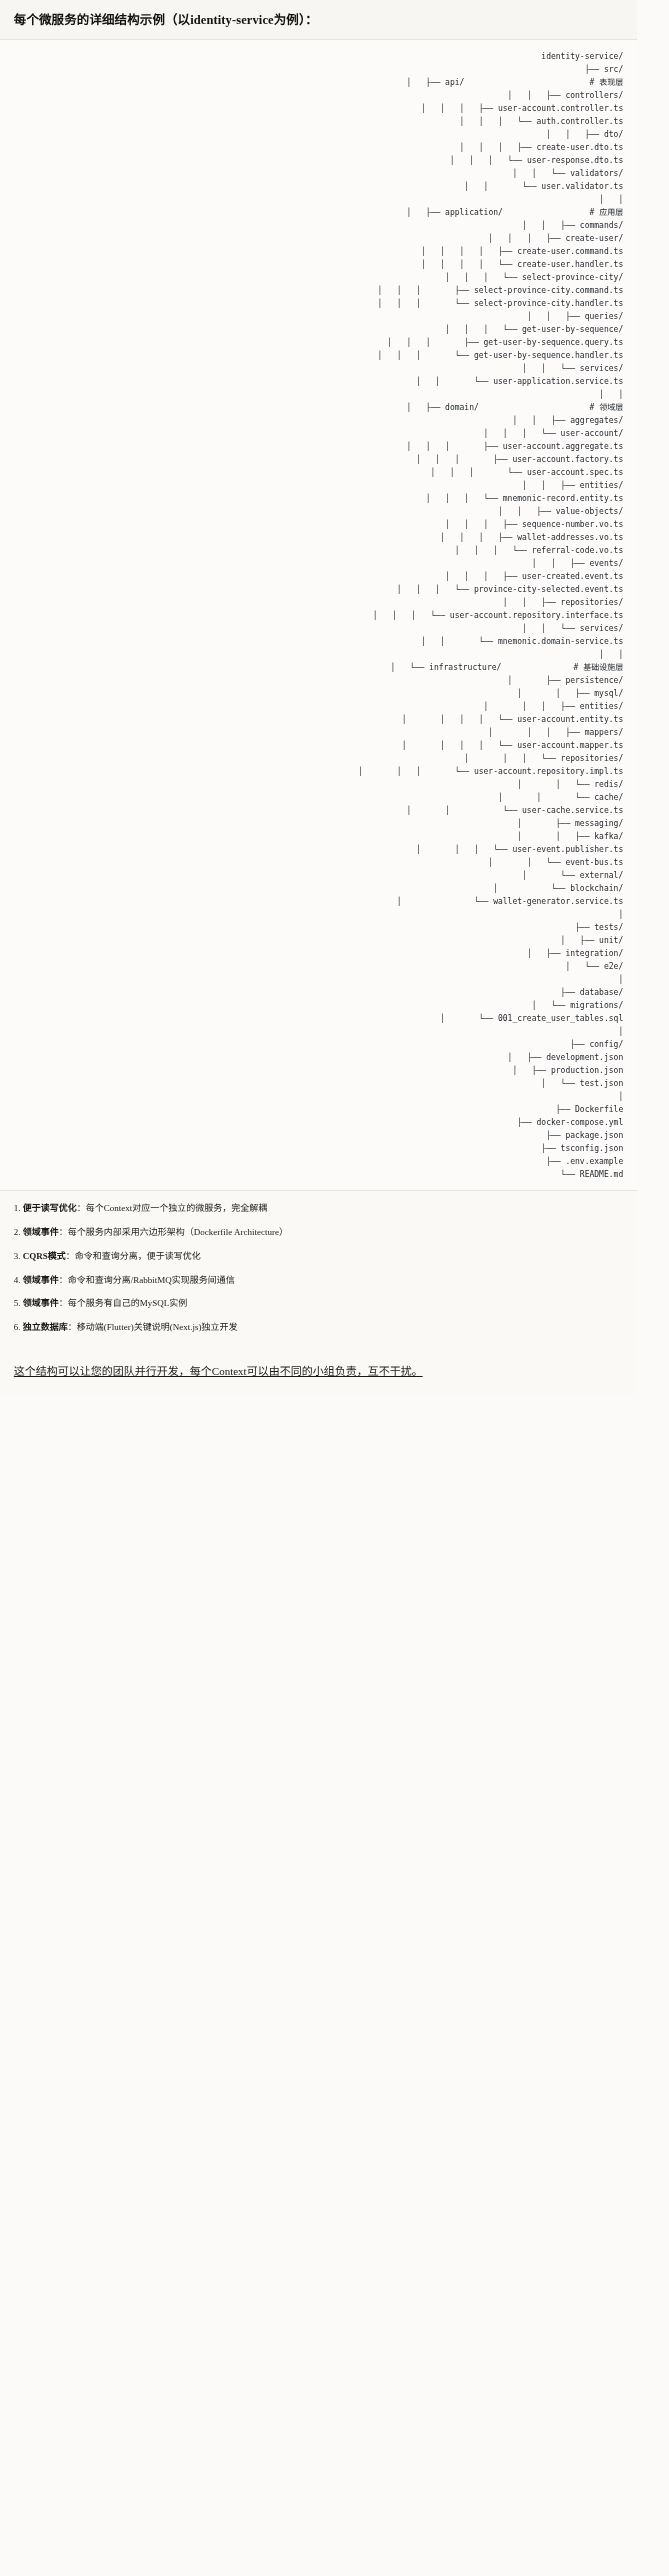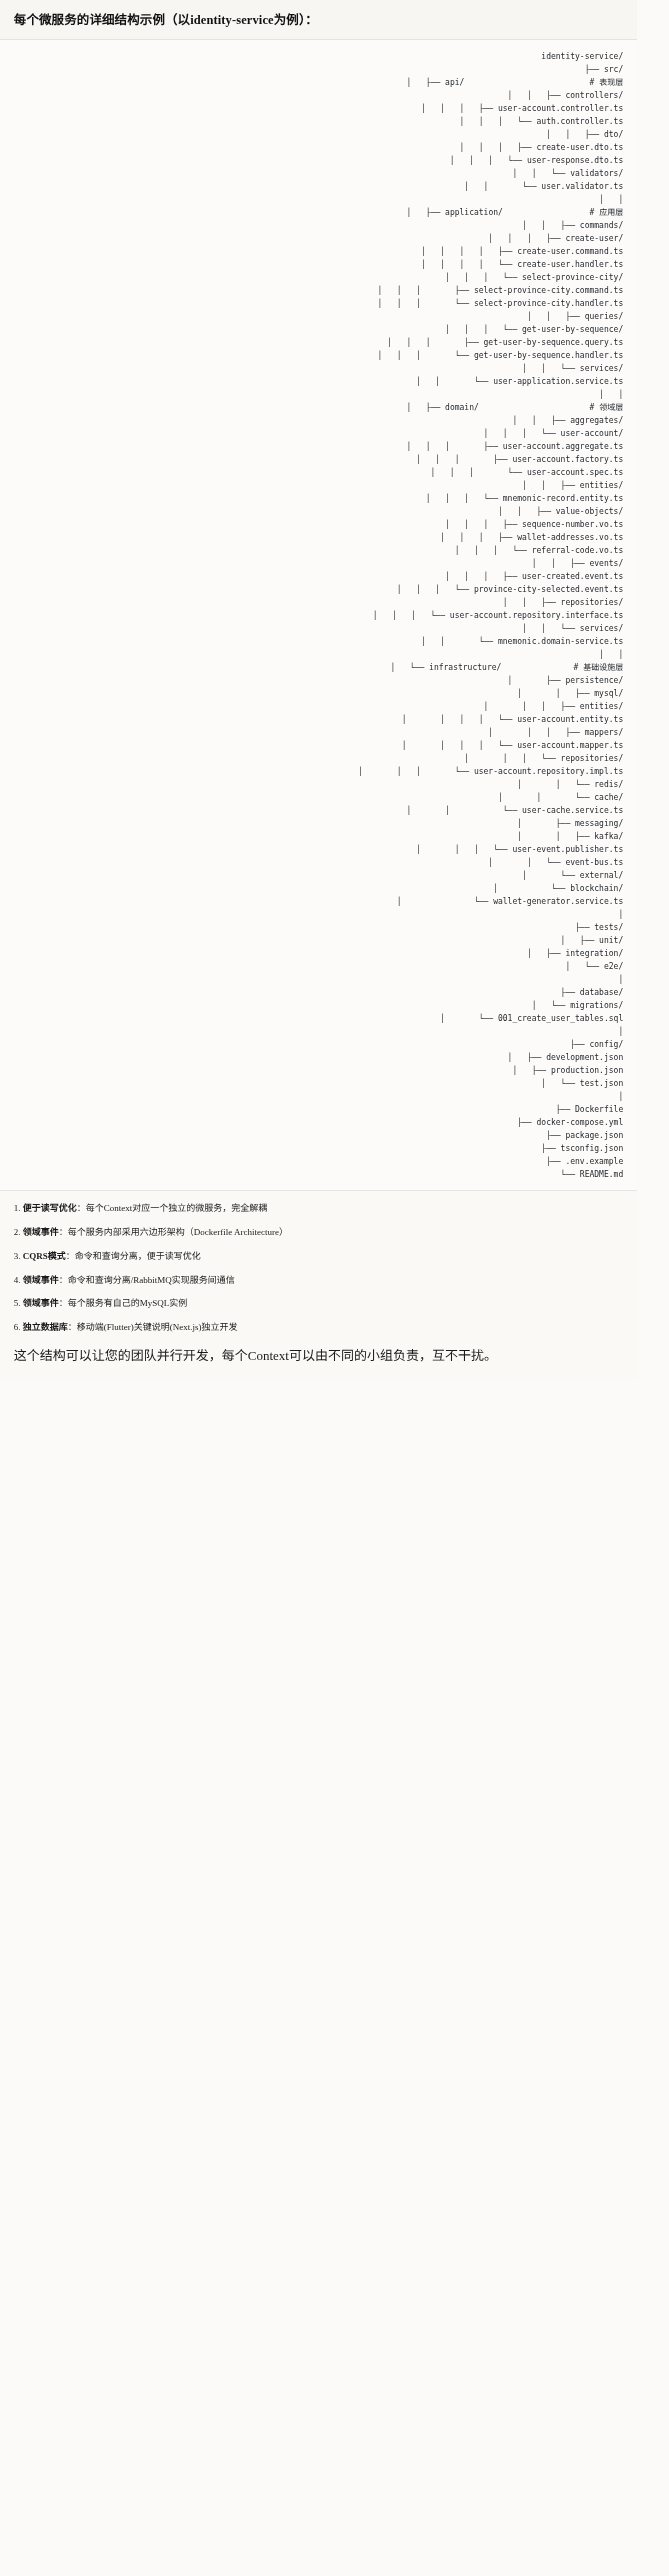--- a/index.html
+++ b/index.html
@@ -94,25 +94,26 @@
   ol.notes-list li .term {
     font-weight: bold;
   }
   ol.notes-list li .sep {
     font-weight: normal;
   }
   ol.notes-list li .desc {
     font-weight: normal;
   }
   .closing {
-    margin: 11px 0 0 0;
-    font-size: 13px;
+    margin: 28px 0 0 0;
+    font-size: 11px;
     line-height: 1.6;
     font-family: "Liberation Serif", "DejaVu Serif", serif;
     color: #1a1a1a;
+    text-decoration: underline;
   }
 </style>
 </head>
 <body>
 
 <div class="page">
 
   <header class="doc-header">
     <h1 class="doc-title">每个微服务的详细结构示例（以identity-service为例）：</h1>
   </header>

